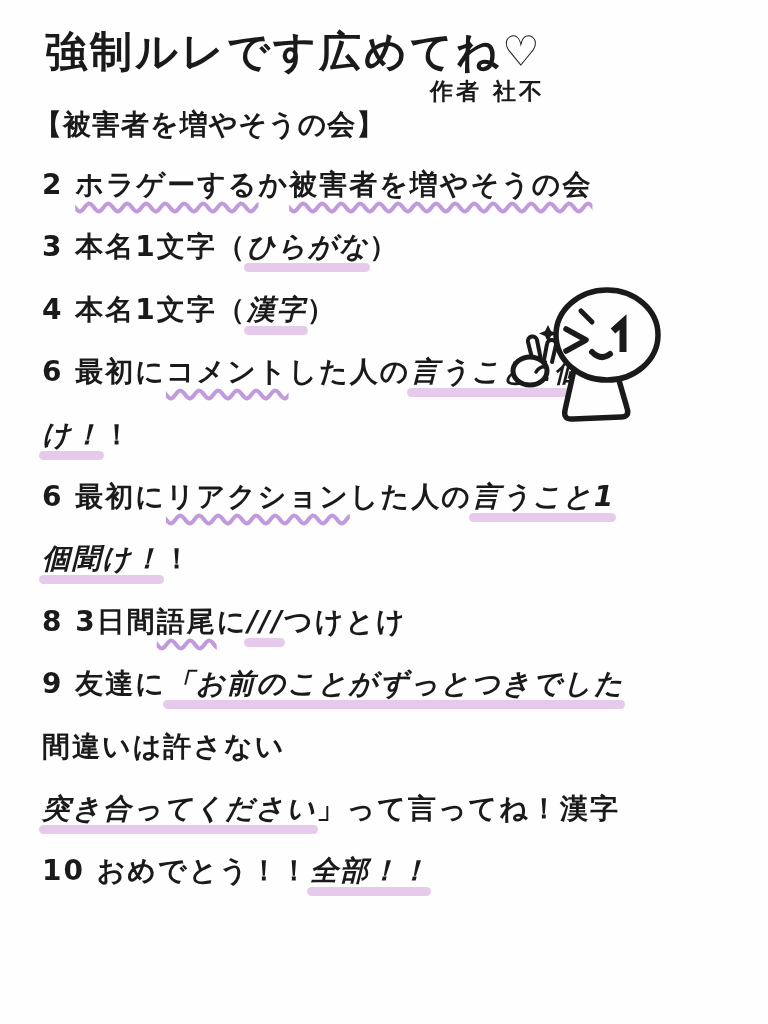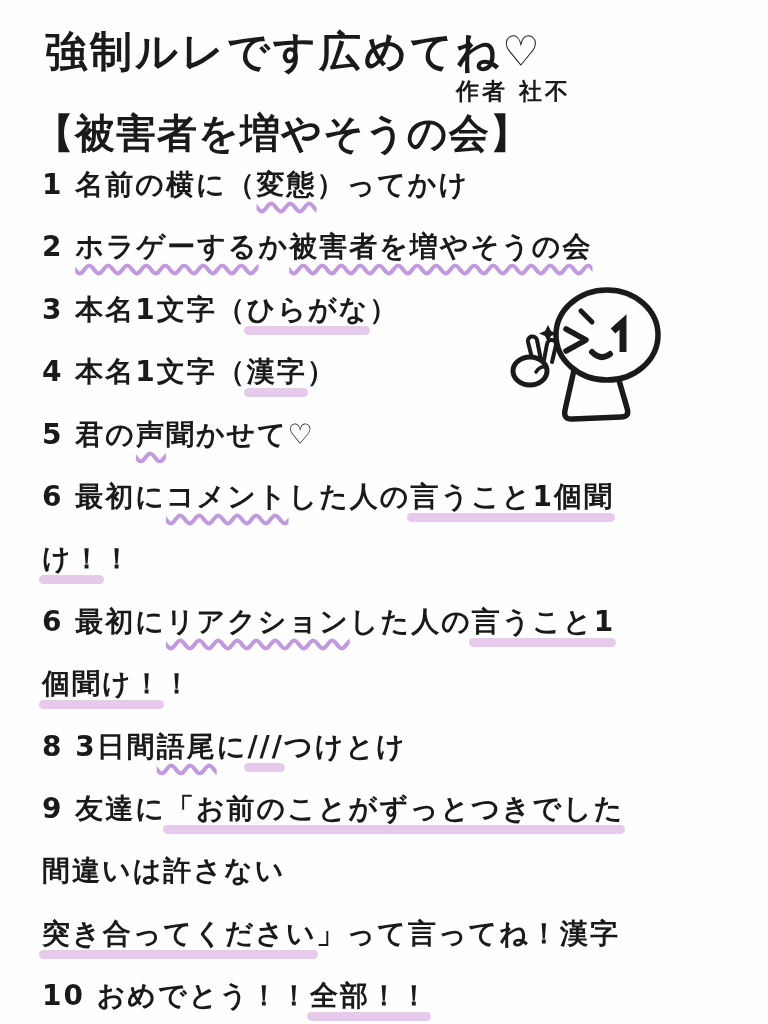--- a/index.html
+++ b/index.html
@@ -29,27 +29,26 @@
     letter-spacing: 3px;
     white-space: nowrap;
   }
   .author {
     position: absolute;
     top: 76px;
     left: 430px;
     font-size: 23px;
     letter-spacing: 3px;
     white-space: nowrap;
-    margin-left: 26px;
   }
   .heading {
     position: absolute;
     top: 106px;
     left: 34px;
-    font-size: 40px;
+    font-size: 28px;
     letter-spacing: 1px;
     white-space: nowrap;
   }
   .rules {
     position: absolute;
     top: 166px;
     left: 42px;
     right: 10px;
   }
   .line {
@@ -61,21 +60,21 @@
   }
   
   .w {
     text-decoration: underline;
     text-decoration-style: wavy;
     text-decoration-color: var(--wavy);
     text-decoration-thickness: 3.5px;
     text-underline-offset: 8px;
   }
   
-  .m { position: relative; }
+  .m { position: relative; font-style: italic; }
   .m::after {
     content: "";
     position: absolute;
     left: -3px;
     right: -1px;
     bottom: -9px;
     height: 9px;
     border-radius: 5px;
     background: var(--marker);
     opacity: 0.7;
@@ -91,29 +90,27 @@
 </head>
 <body>
 
 <div class="page">
 
   <div class="title">強制ルレです広めてね♡</div>
   <div class="author">作者 社不</div>
   <div class="heading">【被害者を増やそうの会】</div>
 
   <div class="rules">
-    <div class="line"><span class="p">1 名前の横に（</span><span class="w">変態</span><span class="p">）ってかけ</span></div>
 
     <div class="line"><span class="p">2 </span><span class="w">ホラゲーする</span><span class="p">か</span><span class="w">被害者を増やそうの会</span></div>
 
     <div class="line"><span class="p">3 本名1文字（</span><span class="m">ひらがな</span><span class="p">）</span></div>
 
     <div class="line"><span class="p">4 本名1文字（</span><span class="m">漢字</span><span class="p">）</span></div>
 
-    <div class="line"><span class="p">5 君の</span><span class="w">声</span><span class="p">聞かせて♡</span></div>
 
     <div class="line"><span class="p">6 最初に</span><span class="w">コメント</span><span class="p">した人の</span><span class="m">言うこと1個聞</span></div>
 
     <div class="line"><span class="m">け！</span><span class="p">！</span></div>
 
     <div class="line"><span class="p">6 最初に</span><span class="w">リアクション</span><span class="p">した人の</span><span class="m">言うこと1</span></div>
 
     <div class="line"><span class="m">個聞け！</span><span class="p">！</span></div>
 
     <div class="line"><span class="p">8 3日間</span><span class="w">語尾</span><span class="p">に</span><span class="m">///</span><span class="p">つけとけ</span></div>

